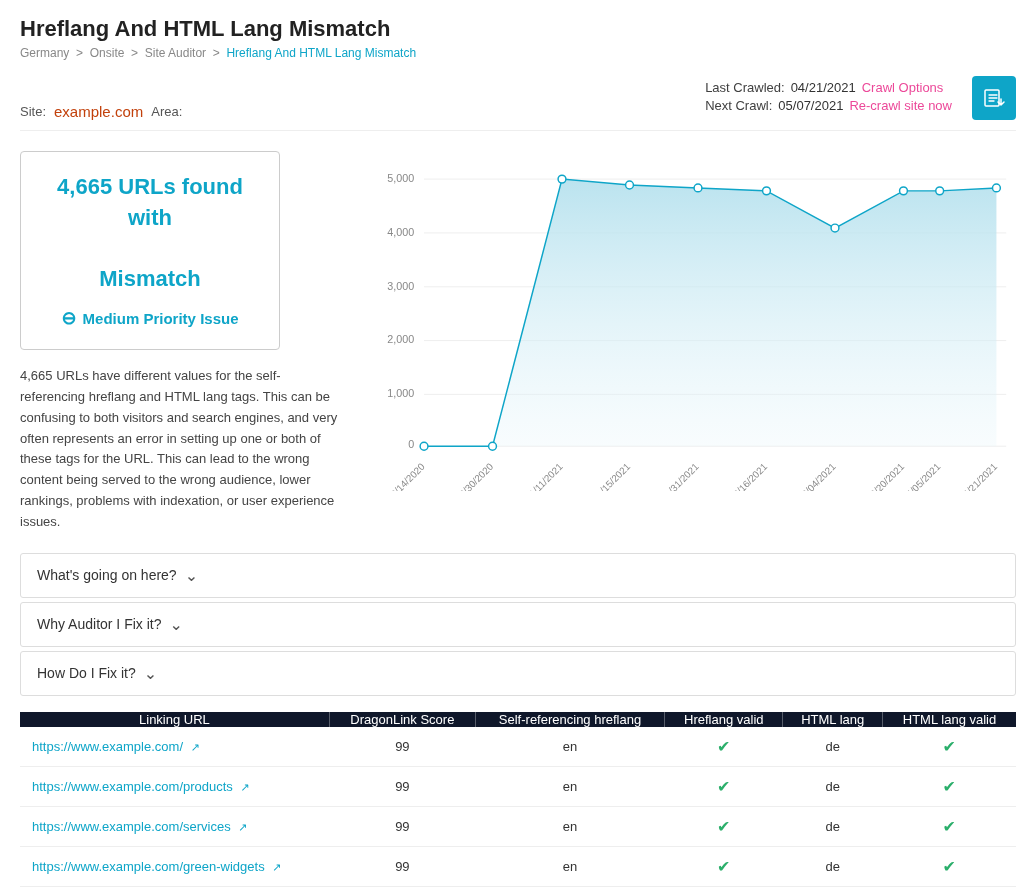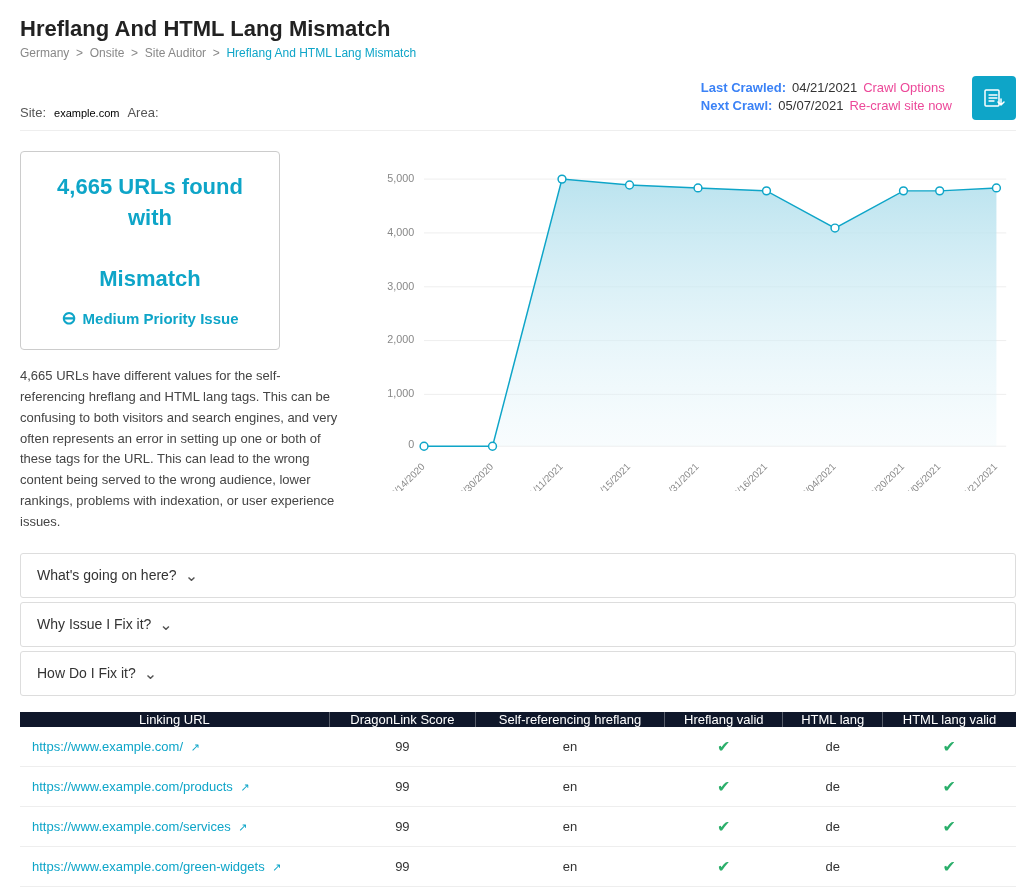--- a/index.html
+++ b/index.html
@@ -8,28 +8,28 @@
     .page-container { padding: 16px 20px; max-width: 1036px; }
 
     .page-title { font-size: 22px; font-weight: bold; color: #222; margin-bottom: 4px; }
     .breadcrumb { font-size: 12px; color: #888; margin-bottom: 16px; }
     .breadcrumb a { color: #888; text-decoration: none; }
     .breadcrumb span { color: #0ea5c8; font-weight: 500; }
 
     .top-bar { display: flex; align-items: flex-end; justify-content: space-between; margin-bottom: 20px; padding-bottom: 10px; border-bottom: 1px solid #eee; }
     .top-bar-left { display: flex; align-items: center; gap: 8px; }
     .site-label { font-size: 13px; color: #555; }
-    .site-link { color: #000000; text-decoration: none; font-size: 11px; }
+    .site-link { color: #c2410c; text-decoration: none; font-size: 15px; }
     .area-label { font-size: 13px; color: #555; }
     .area-select { border: 1px solid #ccc; padding: 5px 8px; font-size: 13px; border-radius: 3px; min-width: 280px; }
 
     .top-bar-right { display: flex; align-items: center; gap: 20px; }
     .crawl-info { font-size: 13px; }
     .crawl-info-row { display: flex; align-items: center; gap: 6px; margin-bottom: 3px; }
-    .crawl-label { color: #3b82f6; font-weight: 700; }
+    .crawl-label { color: #404040; font-weight: 400; }
     .crawl-date { color: #333; }
     .crawl-link { color: #ec4899; text-decoration: none; }
     .export-btn { background: #0ea5c8; border: none; border-radius: 4px; width: 44px; height: 44px; display: flex; align-items: center; justify-content: center; cursor: pointer; color: white; font-size: 20px; }
 
     .summary-box { border: 1px solid #ccc; border-radius: 4px; padding: 20px; min-width: 240px; max-width: 260px; margin-right: 20px; }
     .priority-badge { display: flex; align-items: center; justify-content: center; gap: 6px; color: #0ea5c8; font-size: 15px; font-weight: 600; }
     .priority-icon { font-size: 18px; }
 
     .description-text { font-size: 13px; color: #444; line-height: 1.6; max-width: 340px; margin-right: 20px; }
 
@@ -173,21 +173,21 @@
 
   <div>
     <div class="collapsible-section">
       <div class="collapsible-header">
         <span>What's going on here?</span>
         <span class="collapsible-chevron">⌄</span>
       </div>
     </div>
     <div class="collapsible-section">
       <div class="collapsible-header">
-        <span>Why Issue I Fix it?</span>
+        <span>Why Auditor I Fix it?</span>
         <span class="collapsible-chevron">⌄</span>
       </div>
     </div>
     <div class="collapsible-section">
       <div class="collapsible-header">
         <span>How Do I Fix it?</span>
         <span class="collapsible-chevron">⌄</span>
       </div>
     </div>
   </div>

